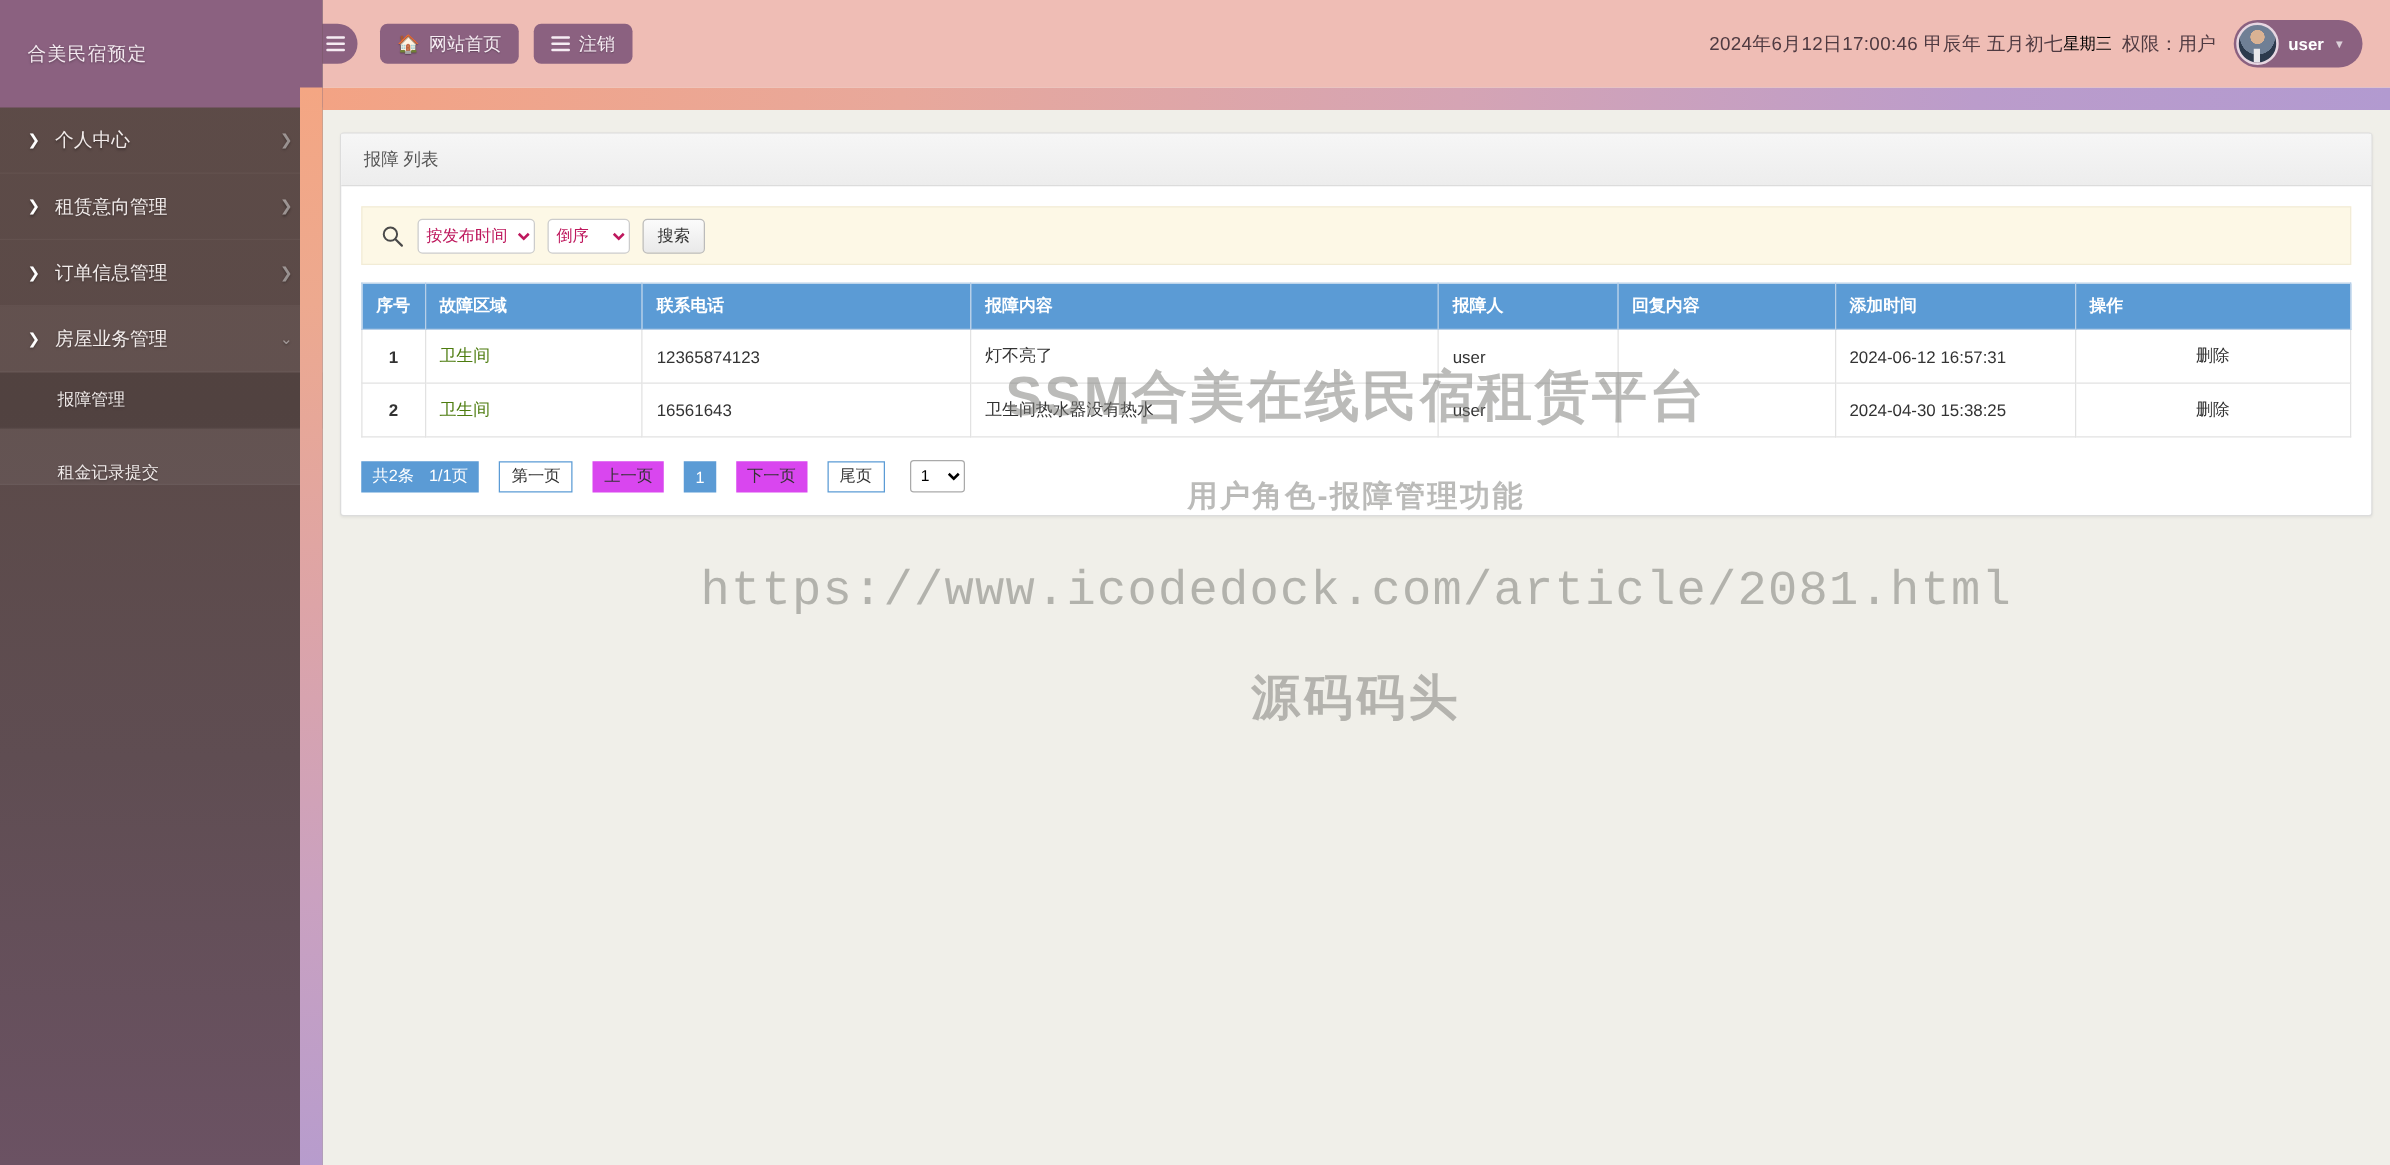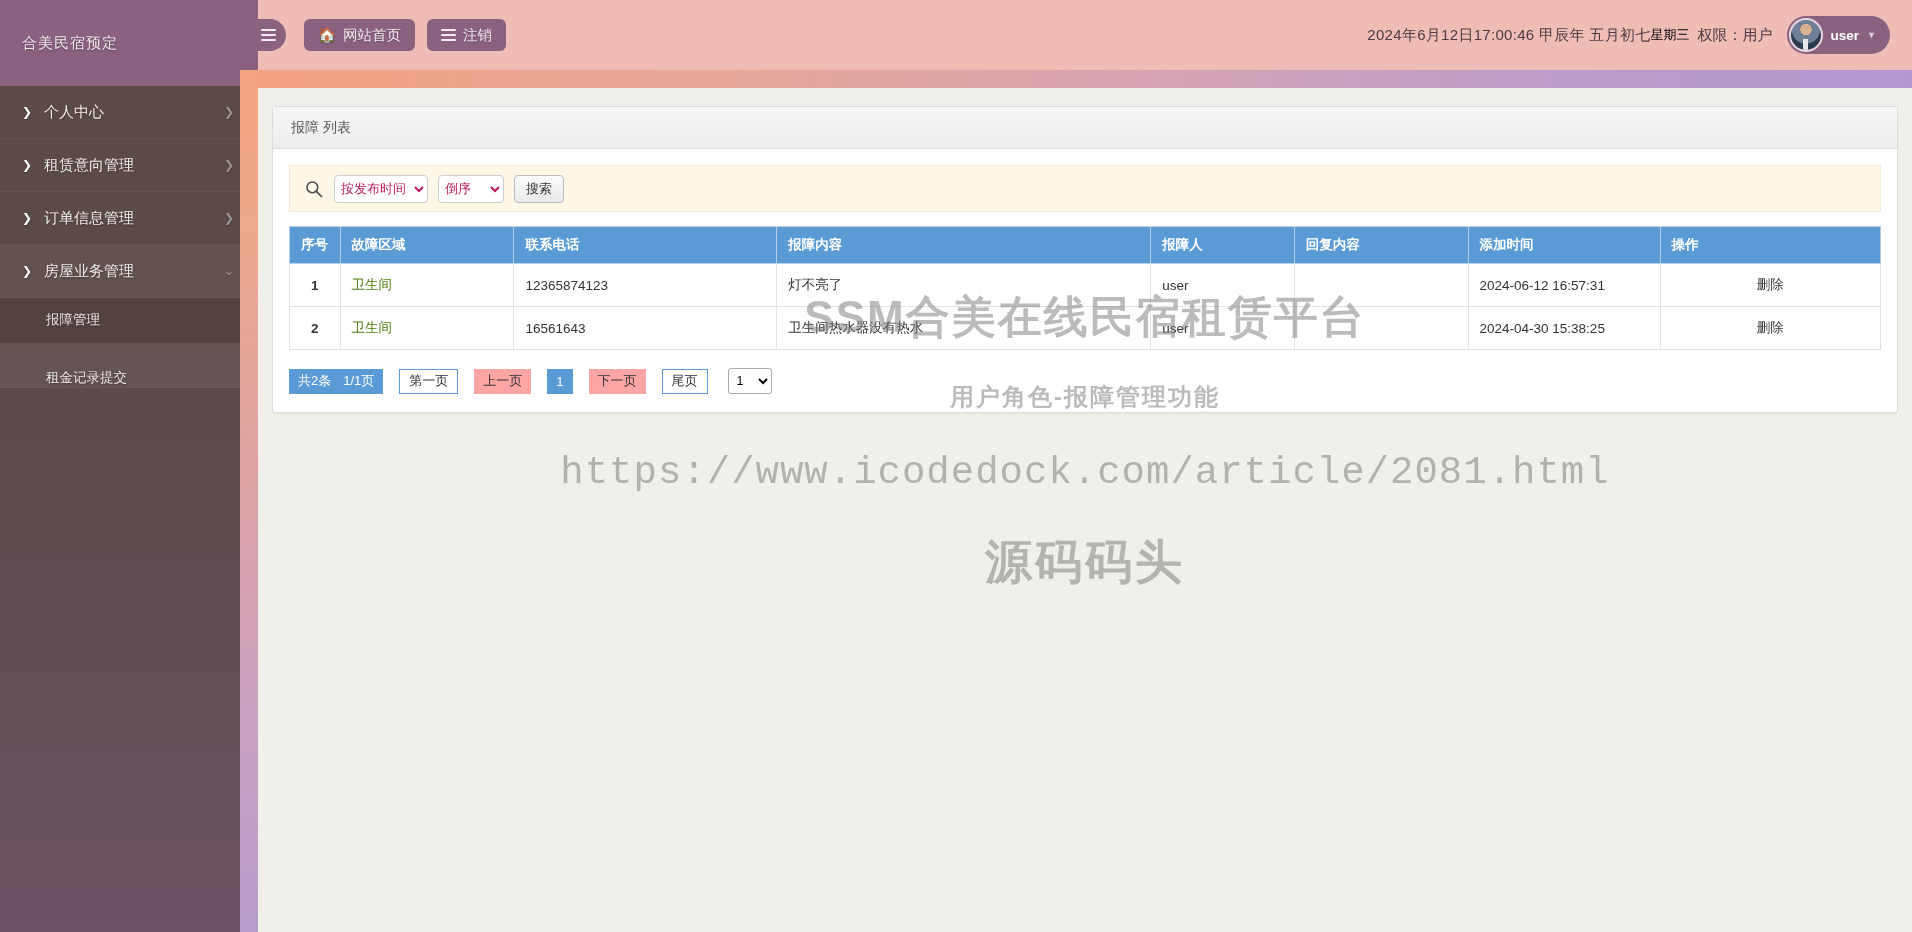--- a/index.html
+++ b/index.html
@@ -209,21 +209,21 @@
   }
   #wm1 { font-size: 44px; margin-top: 200px; letter-spacing: 2px; }
   #wm2 { font-size: 24px; margin-top: 34px; letter-spacing: 2px; }
   #wm3 {
     font-size: 39px; margin-top: 38px;
     font-family: "Liberation Mono", "DejaVu Sans Mono", monospace;
     letter-spacing: 1px;
     font-weight: normal;
     color: rgba(128,128,122,.55);
   }
-  #wm4 { font-size: 47px; margin-top: 36px; letter-spacing: 3px; }
+  #wm4 { font-size: 39px; margin-top: 36px; letter-spacing: 3px; }
 
   
   #panel {
     position: absolute;
     left: 272px; top: 106px;
     width: 1626px;
     background: #ffffff;
     border: 1px solid #dcdcdc;
     border-radius: 3px;
     box-shadow: 0 1px 2px rgba(0,0,0,.05);
@@ -324,21 +324,21 @@
   .pg {
     height: 25px;
     display: flex;
     align-items: center;
     padding: 0 9px;
     cursor: pointer;
   }
   .pg-info { background: #5b9bd5; color: #fff; gap: 12px; }
   .pg-info span { display: inline-block; }
   .pg-white { background: #fff; border: 1px solid #5b9bd5; color: #333; }
-  .pg-grey { background: #fca5a5; color: #333; }
+  .pg-grey { background: #d946ef; color: #333; }
   .pg-cur { background: #5b9bd5; color: #fff; min-width: 25px; justify-content: center; }
   #pg-size {
     height: 26px;
     border: 1px solid #aaa;
     border-radius: 3px;
     background: #fff;
     font-size: 12.5px;
     font-family: inherit;
     padding: 0 4px;
     margin-left: 4px;

